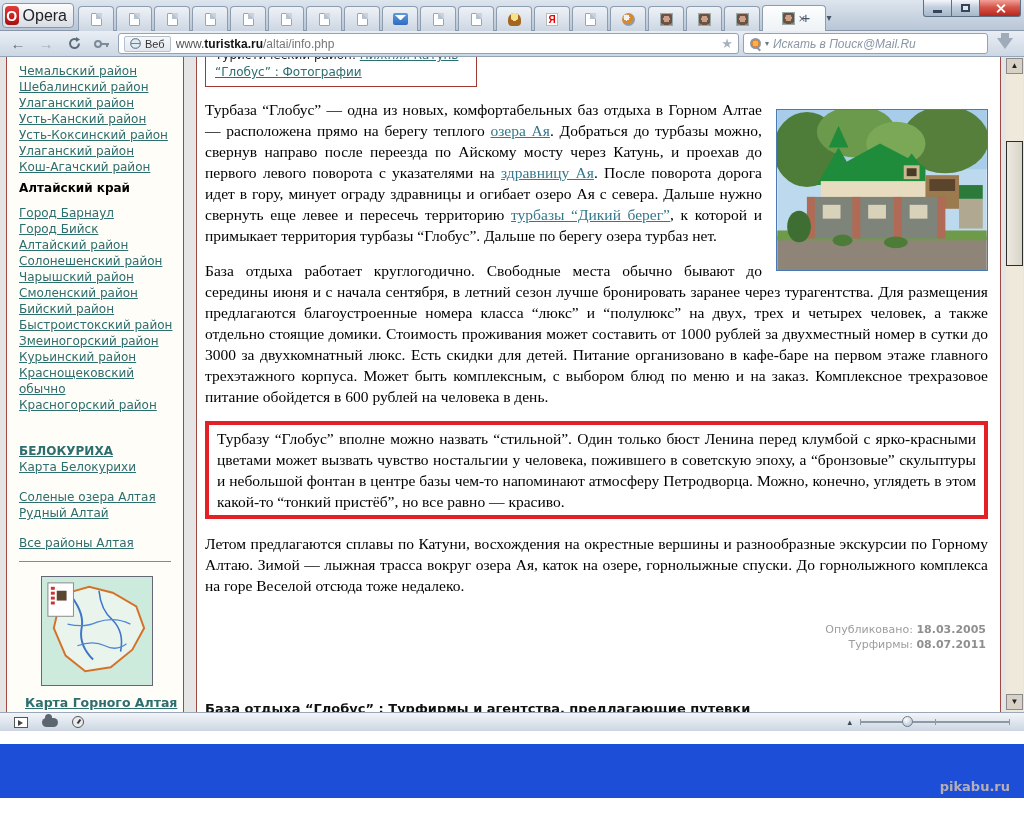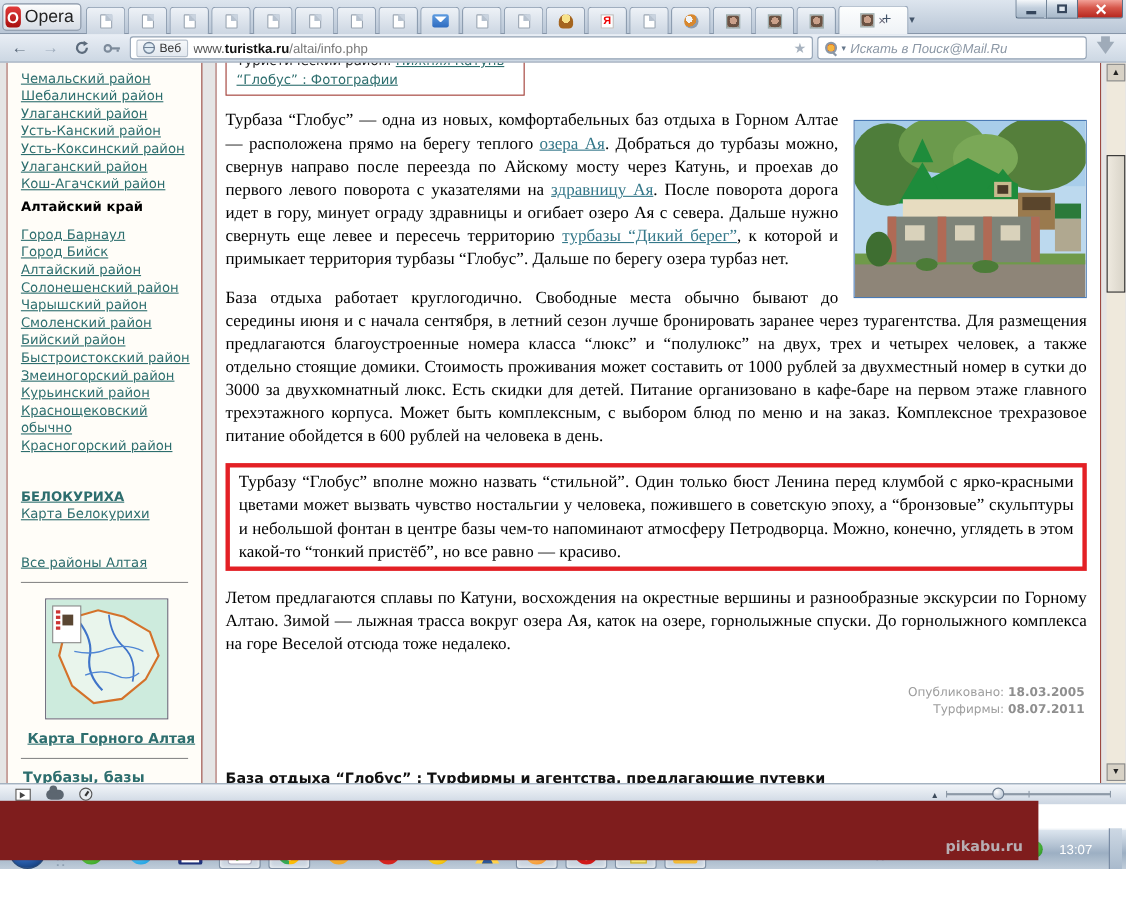--- a/index.html
+++ b/index.html
@@ -235,21 +235,21 @@
   .tray .chev { color:#eef3f8; font-size:9px; cursor:pointer; }
   .tray svg { display:block; }
   .utray { width:16px; height:16px; border-radius:50%;
     background:radial-gradient(circle at 40% 35%, #6fd14f, #1f8a1f); color:#fff;
     font-size:10px; font-weight:bold; text-align:center; line-height:15px; }
   .utray::after { content:"µ"; }
   .clock { color:#fff; font-size:12px; margin:0 6px; }
   .showdesk { width:12px; height:37px; border-left:1px solid #7487a0;
     background:linear-gradient(#cdd8e4,#a9bacc); cursor:pointer; }
 
-  .bottom-strip { position:absolute; left:0; top:728px; width:944px; height:54px; background:#7f1d1d; }
+  .bottom-strip { position:absolute; left:0; top:744px; width:1024px; height:54px; background:#1d4ed8; }
   .watermark { position:absolute; right:14px; bottom:4px; font-family:"DejaVu Sans", sans-serif;
     font-weight:bold; font-size:13px; color:#b7aeb2; }
 </style>
 </head>
 <body>
 
 <div class="screen">
 
   <div class="browser">
 
@@ -437,20 +437,25 @@
             <a>Быстроистокский район</a>
             <a>Змеиногорский район</a>
             <a>Курьинский район</a>
             <a>Краснощековский обычно</a>
             <a>Красногорский район</a>
           </div>
         <div class="sb-gap"></div>
         <a class="sb-bolda">БЕЛОКУРИХА</a>
         <a>Карта Белокурихи</a>
         <div class="sb-gap"></div>
+        <div>
+
+        <a>Соленые озера Алтая</a>
+            <a>Рудный Алтай</a>
+          </div>
         <div class="sb-gap"></div>
         <a>Все районы Алтая</a>
         <div class="sb-div"></div>
 
         <svg class="mapthumb" viewBox="0 0 112 110">
           <rect width="112" height="110" fill="#cdebdd"></rect>
           <path d="M20 18 L48 10 L72 16 L96 30 L104 52 L92 74 L70 92 L44 96 L24 80 L12 52 Z" fill="#e9f5ec" stroke="#d4722a" stroke-width="2"></path>
           <path d="M30 20 Q44 38 40 54 Q38 70 52 84" fill="none" stroke="#3f74c9" stroke-width="2"></path>
           <path d="M58 14 Q60 34 72 44 Q84 56 80 76" fill="none" stroke="#3f74c9" stroke-width="1.6"></path>
           <path d="M26 48 Q44 52 56 46 Q74 40 90 48" fill="none" stroke="#4f86d4" stroke-width="1.3"></path>

